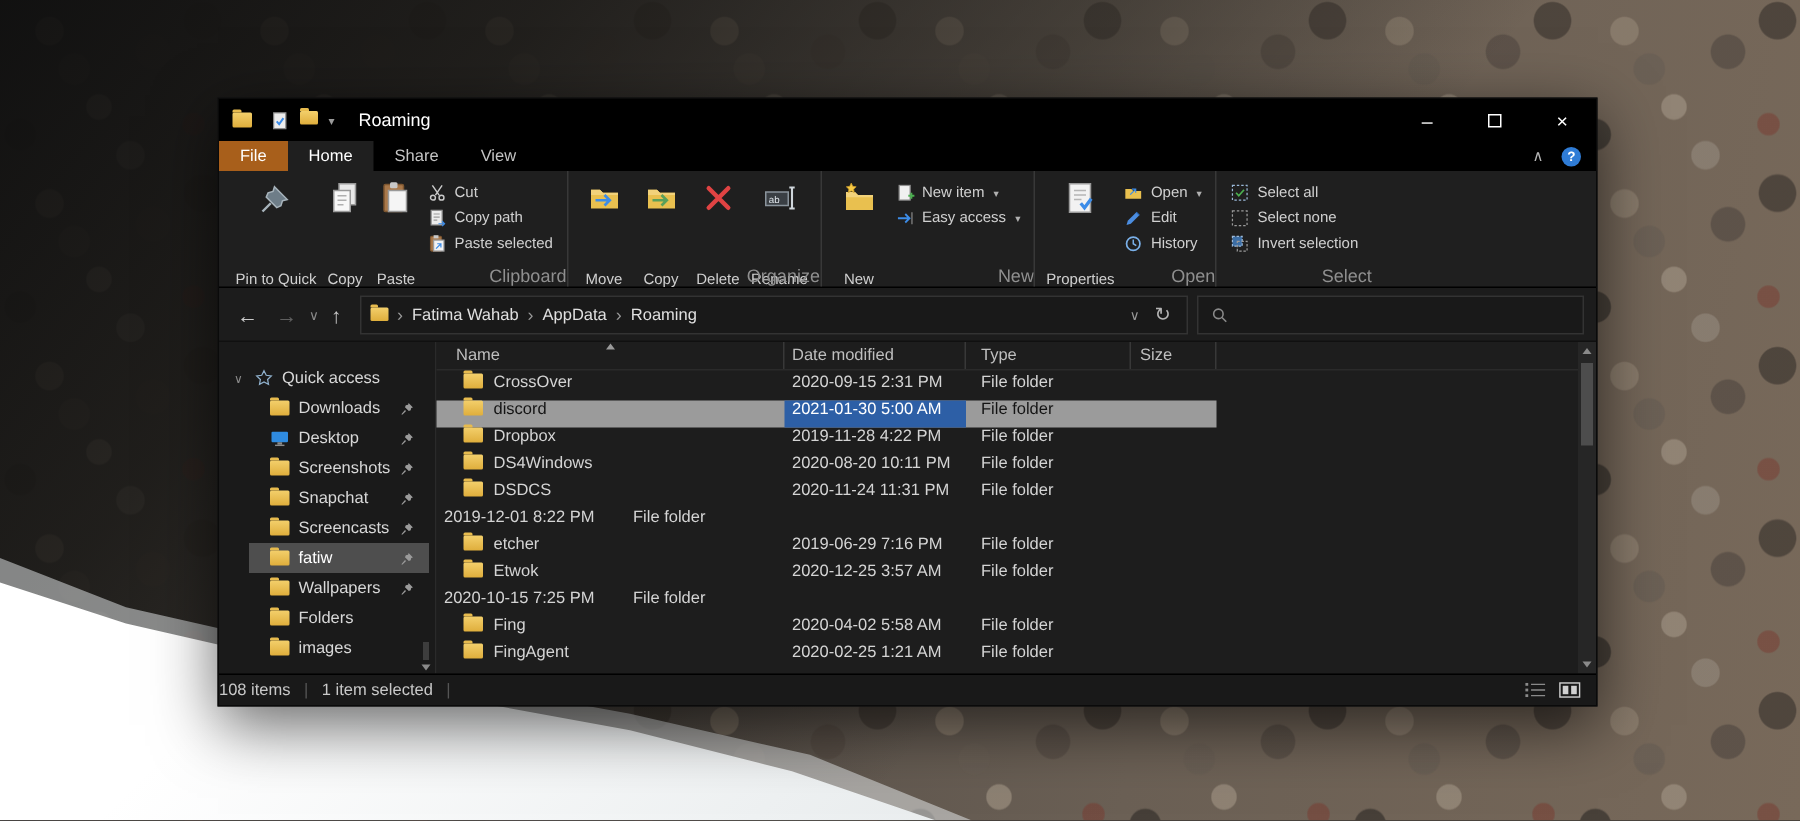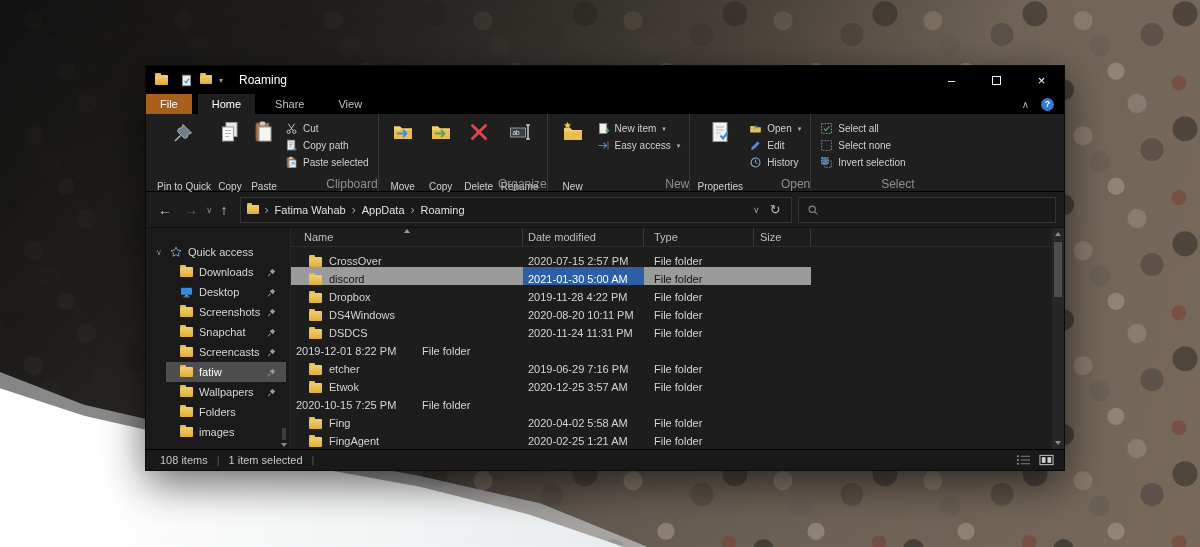--- a/index.html
+++ b/index.html
@@ -33,21 +33,21 @@
   .app-ic { margin-left:9px; }
   .qat { display:flex; align-items:center; gap:7px; margin-left:12px; }
   .qat svg { display:block; }
   .qat-chev { font-size:8px; color:#9a9a9a; }
   .win-title { margin-left:16px; color:#fff; font-size:12px; }
   .caption { margin-left:auto; display:flex; height:100%; }
   .cap-btn { width:45px; height:100%; display:flex; align-items:center; justify-content:center; color:#fff; font-size:13px; }
   .max-box { width:9px; height:9px; border:1px solid #fff; display:inline-block; }
 
   
-  .tabrow { position:absolute; top:28px; left:0; right:0; height:20px; background:#000; display:flex; align-items:stretch;gap:6px; }
+  .tabrow { position:absolute; top:28px; left:0; right:0; height:20px; background:#000; display:flex; align-items:stretch; }
   .tab { padding:0 14px; display:flex; align-items:center; color:#c4c4c4; font-size:11px; }
   .tab.file { background:#a85f1b; color:#fff; }
   .tab.active { background:#1f1f1f; color:#fff; }
   .tabrow-right { margin-left:auto; display:flex; align-items:center; gap:12px; padding-right:10px; }
   .collapse-chev { color:#b5b5b5; font-size:10px; }
   .help-circ { width:13px; height:13px; border-radius:50%; background:#2f7cd6; color:#fff; font-size:9px; font-weight:bold;
     display:flex; align-items:center; justify-content:center; }
 
   
   .ribbon { position:absolute; top:48px; left:0; right:0; height:78px; background:#1f1f1f; border-bottom:1px solid #000;
@@ -100,39 +100,39 @@
   .col-headers { position:absolute; top:0; left:0; right:12px; height:19px; display:flex; color:#bfbfbf; border-bottom:1px solid #2a2a2a; }
   .colh { padding-top:3px; border-right:1px solid #383838; position:relative; }
   .colh-name{ width:232px; padding-left:13px; }
   .colh-date{ width:121px; padding-left:5px; }
   .colh-type{ width:110px; padding-left:10px; }
   .colh-size{ width:57px; padding-left:6px; }
   .sort-tri { position:absolute; top:1px; left:50%; margin-left:-3px; width:0; height:0;
     border-left:3px solid transparent; border-right:3px solid transparent; border-bottom:4px solid #9a9a9a; }
   .rows { position:absolute; top:21px; left:0; right:12px; bottom:0; }
   .row { display:flex; height:18px; align-items:center; width:520px; color:#d4d4d4; }
-  .cell { height:100%; display:flex; align-items:flex-end; }
+  .cell { height:100%; display:flex; align-items:flex-start; }
   .cell-name { width:232px; padding-left:18px; gap:7px; }
   .cell-date { width:121px; padding-left:5px; }
   .cell-type { width:110px; padding-left:10px; }
   .cell-size { width:57px; justify-content:flex-end; padding-right:8px; }
   .row.selected { background:#9b9b9b; color:#141414; }
   .row.selected .cell-date { background:#2d5fa6; color:#fff; }
 
   .vscroll { position:absolute; top:0; right:0; bottom:0; width:12px; background:#262626; }
   .vs-arrow { position:absolute; left:0; right:0; height:12px; display:flex; align-items:center; justify-content:center; }
   .vs-up{ top:0; } .vs-down{ bottom:0; }
   .tri-up { width:0;height:0;border-left:3px solid transparent;border-right:3px solid transparent;border-bottom:4px solid #8a8a8a; }
   .tri-down { width:0;height:0;border-left:3px solid transparent;border-right:3px solid transparent;border-top:4px solid #8a8a8a; }
   .vs-thumb { position:absolute; left:2px; right:2px; top:14px; height:55px; background:#4d4d4d; }
 
   
   .statusbar { position:absolute; left:0; right:0; bottom:0; height:21px; background:#191919; border-top:1px solid #000;
     display:flex; align-items:center; color:#c8c8c8; font-size:11px; }
-  .sb-count { margin-left:14px; }
+  .sb-count { }
   .sb-div { color:#555; margin:0 9px; }
   .sb-right { margin-left:auto; display:flex; align-items:center; gap:8px; padding-right:10px; }
   .sb-ic svg { display:block; }
 </style>
 </head>
 <body>
 
 <div class="bg">
   <div class="bg-pebbles"></div>
   <div class="bg-dark"></div>
@@ -526,21 +526,21 @@
         <div class="colh colh-date">Date modified</div>
         <div class="colh colh-type">Type</div>
         <div class="colh colh-size">Size</div>
       </div>
       <div class="rows" id="file-rows">
           <div class="row">
             <div class="cell cell-name">
               <span class="fold"></span>
               <span>CrossOver</span>
             </div>
-            <div class="cell cell-date">2020-07-15 2:57 PM</div>
+            <div class="cell cell-date">2020-09-15 2:31 PM</div>
             <div class="cell cell-type">File folder</div>
             <div class="cell cell-size"></div>
           </div>
           <div class="row selected">
             <div class="cell cell-name">
               <span class="fold"></span>
               <span>discord</span>
             </div>
             <div class="cell cell-date">2021-01-30 5:00 AM</div>
             <div class="cell cell-type">File folder</div>

